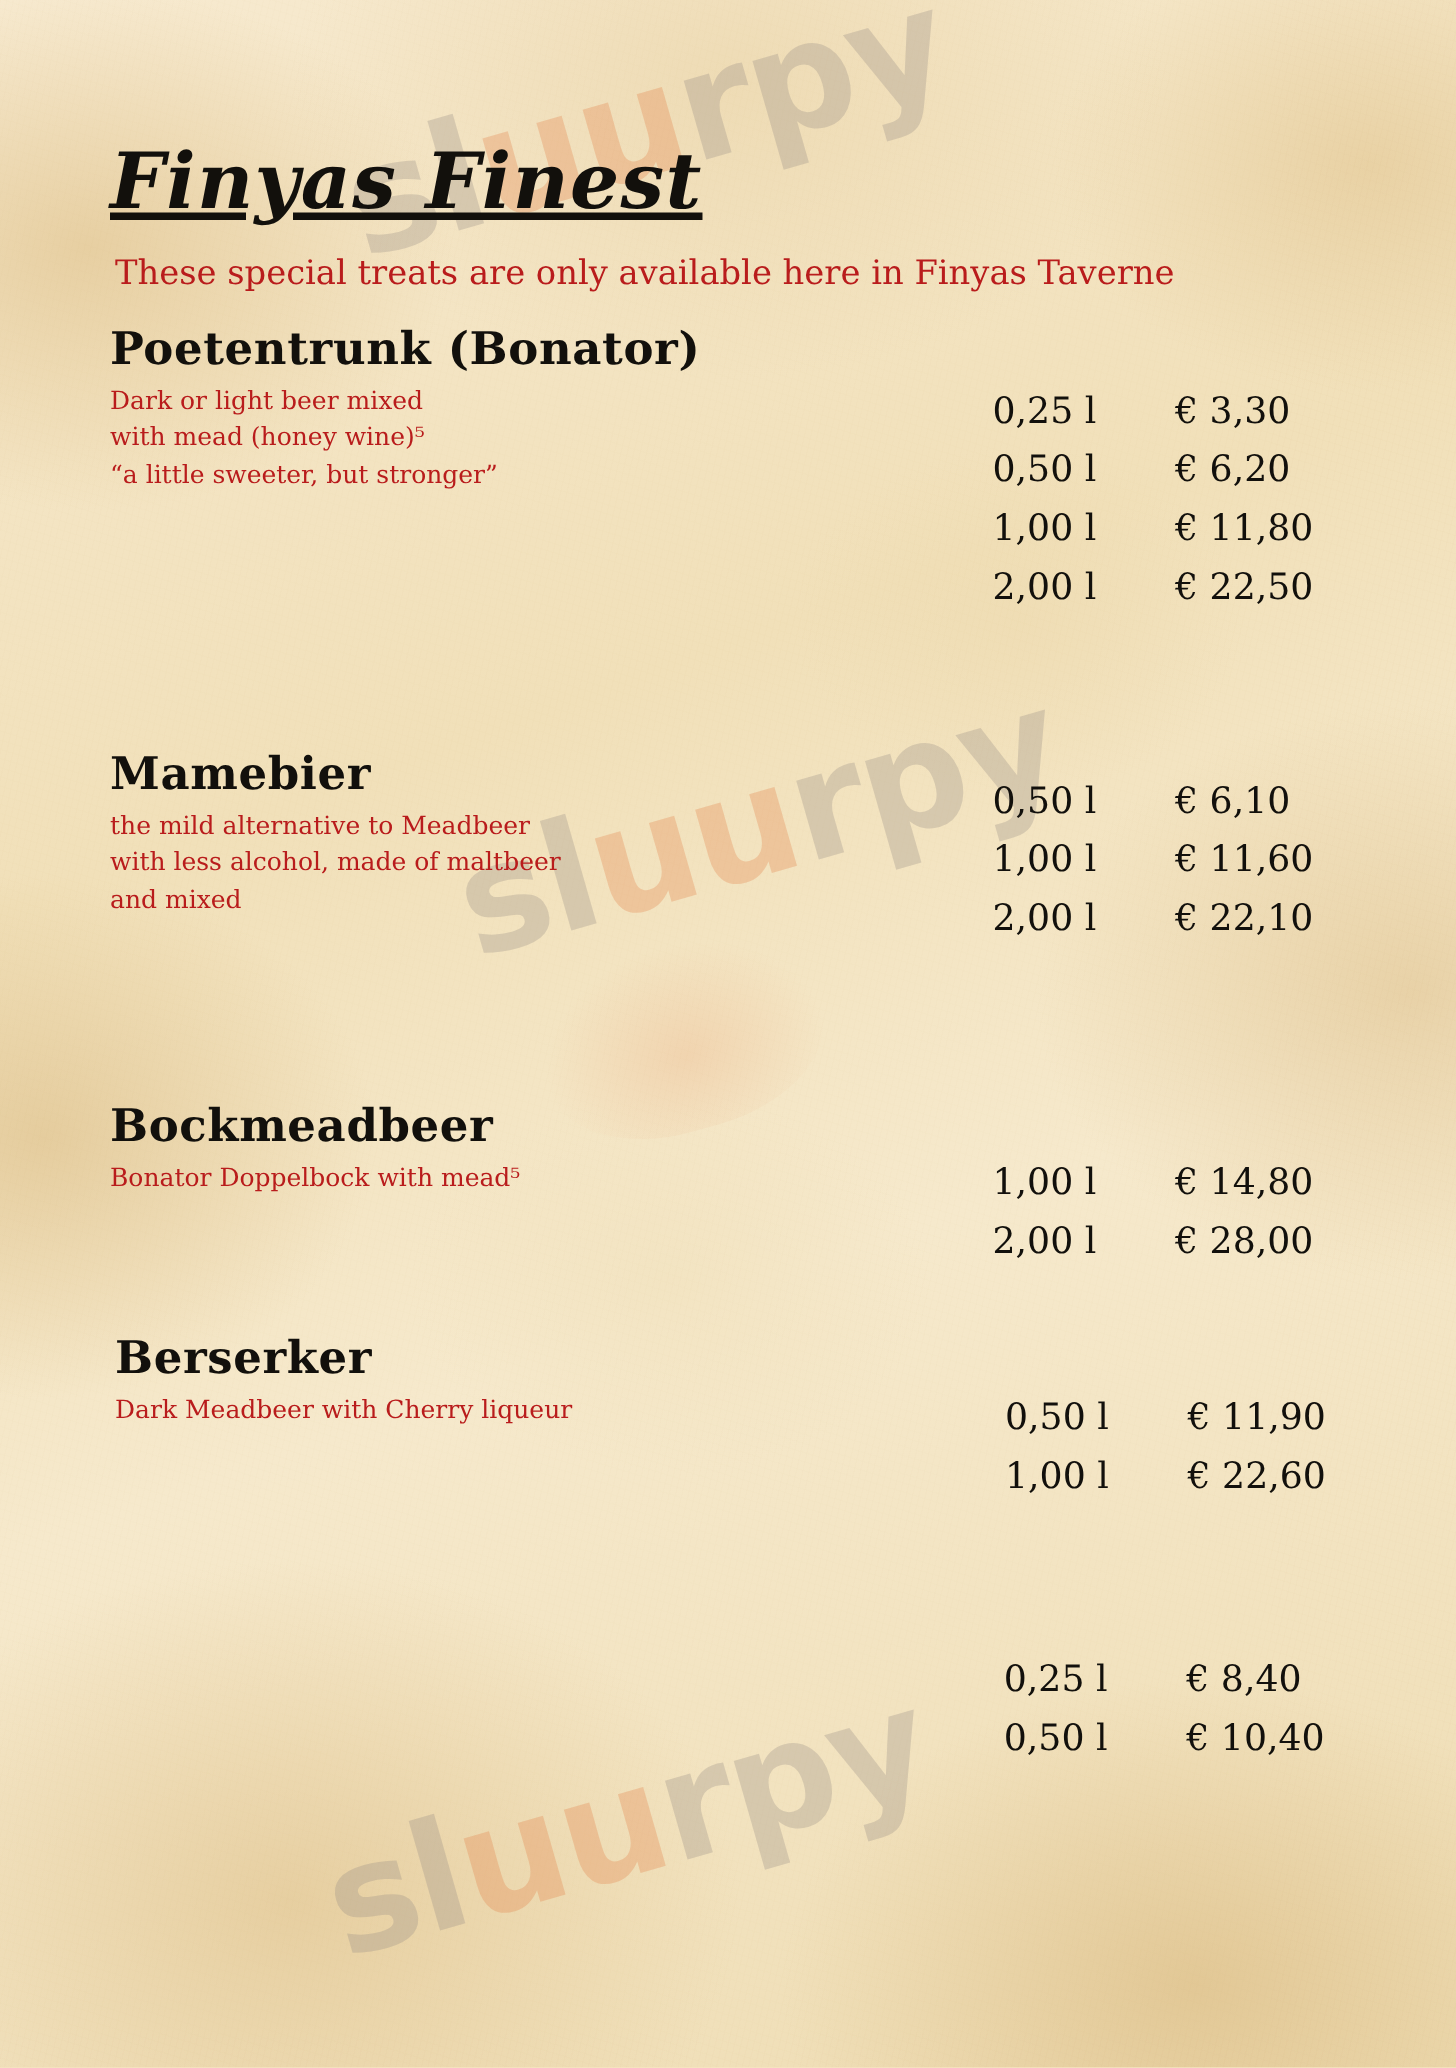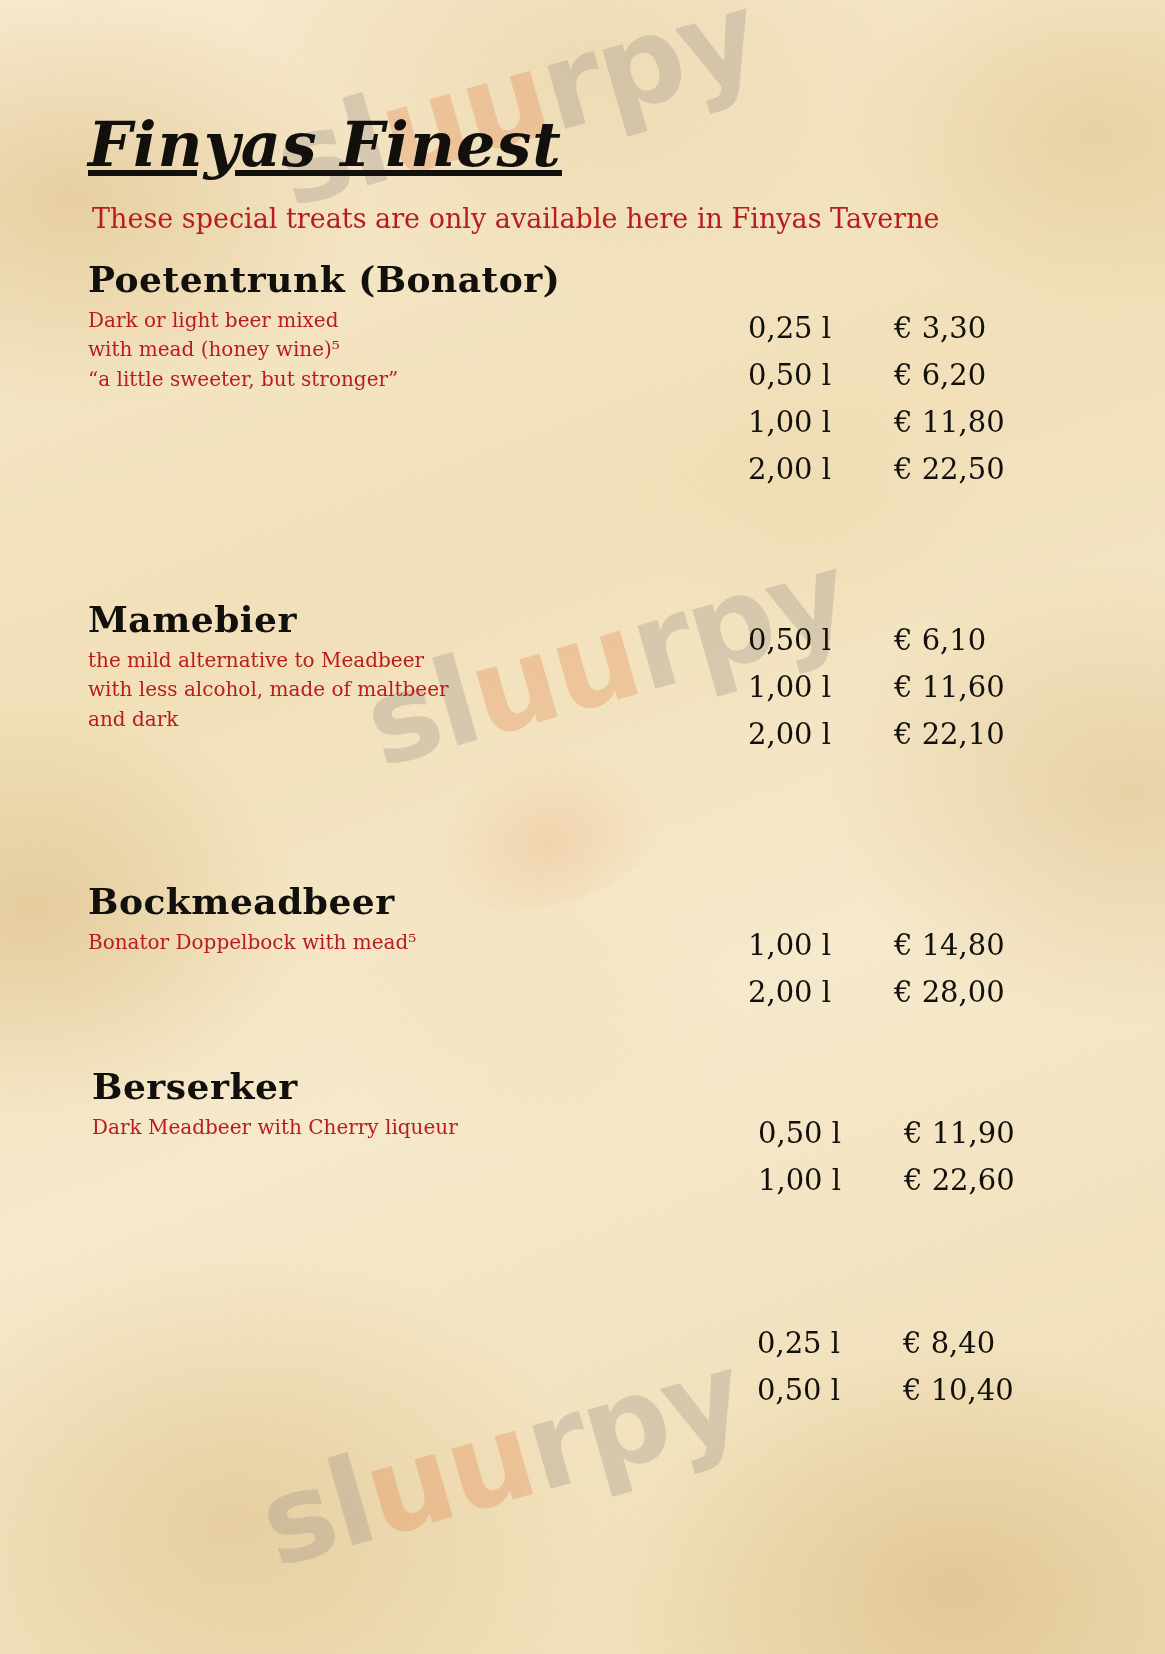--- a/index.html
+++ b/index.html
@@ -116,21 +116,21 @@
     flex-direction: column;
   }
   .price-row {
     display: flex;
     font-family: "DejaVu Serif", serif;
     font-size: 29px;
     color: #12100c;
     line-height: 1.62;
     white-space: nowrap;
   }
-  .price-vol { width: 146px; }
+  .price-vol { width: 146px; margin-left: 46px; }
   .price-amt { width: 150px; }
 </style>
 </head>
 <body>
 
 <div id="parchment"></div>
 <div id="grain"></div>
 
 <div class="wm wm-1"><span class="g">sl</span><span class="o">uu</span><span class="g">rpy</span></div>
 <div class="wm wm-2"><span class="g">sl</span><span class="o">uu</span><span class="g">rpy</span></div>
@@ -164,21 +164,21 @@
     <div class="price-row">
       <span class="price-vol">2,00 l</span>
       <span class="price-amt">€ 22,50</span>
     </div>
   </div>
 
   <div class="section" style="left:88px; top:598px;">
     <div class="sec-name">Mamebier</div>
     <div class="sec-desc-line">the mild alternative to Meadbeer</div>
     <div class="sec-desc-line">with less alcohol, made of maltbeer</div>
-    <div class="sec-desc-line">and dark</div>
+    <div class="sec-desc-line">and mixed</div>
   </div>
   <div class="prices" style="left:748px; top:617px;">
     <div class="price-row">
       <span class="price-vol">0,50 l</span>
       <span class="price-amt">€ 6,10</span>
     </div>
     <div class="price-row">
       <span class="price-vol">1,00 l</span>
       <span class="price-amt">€ 11,60</span>
     </div>

